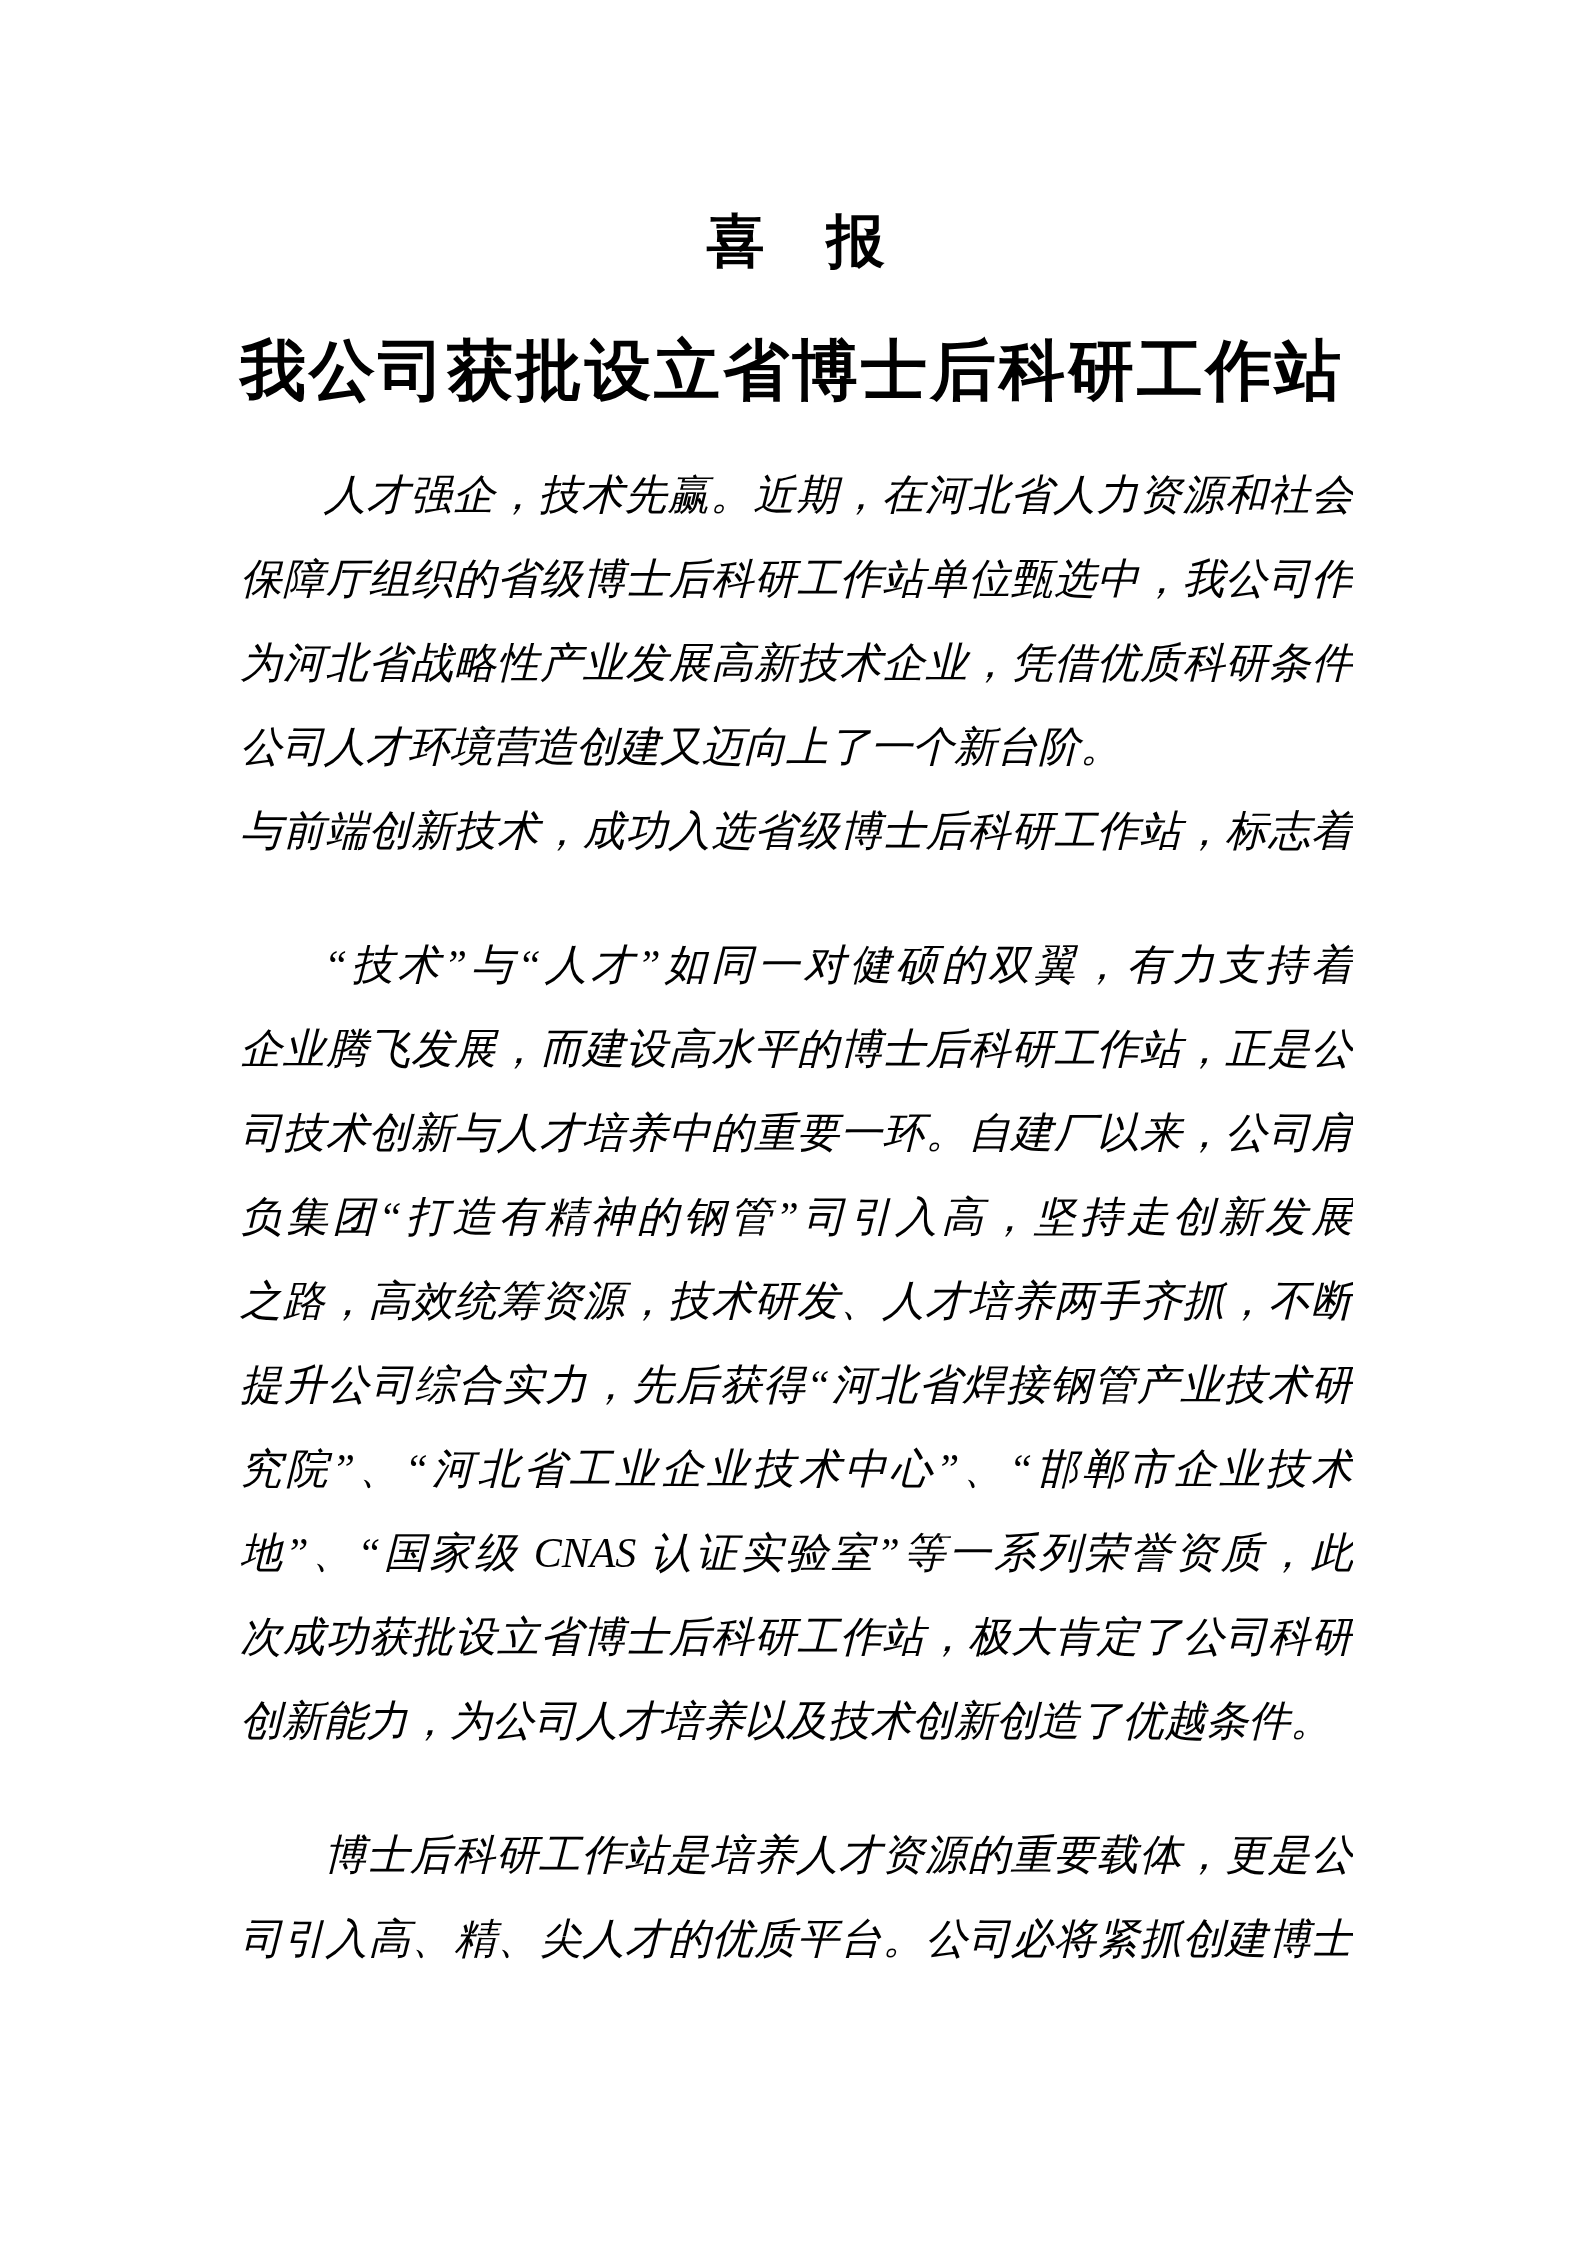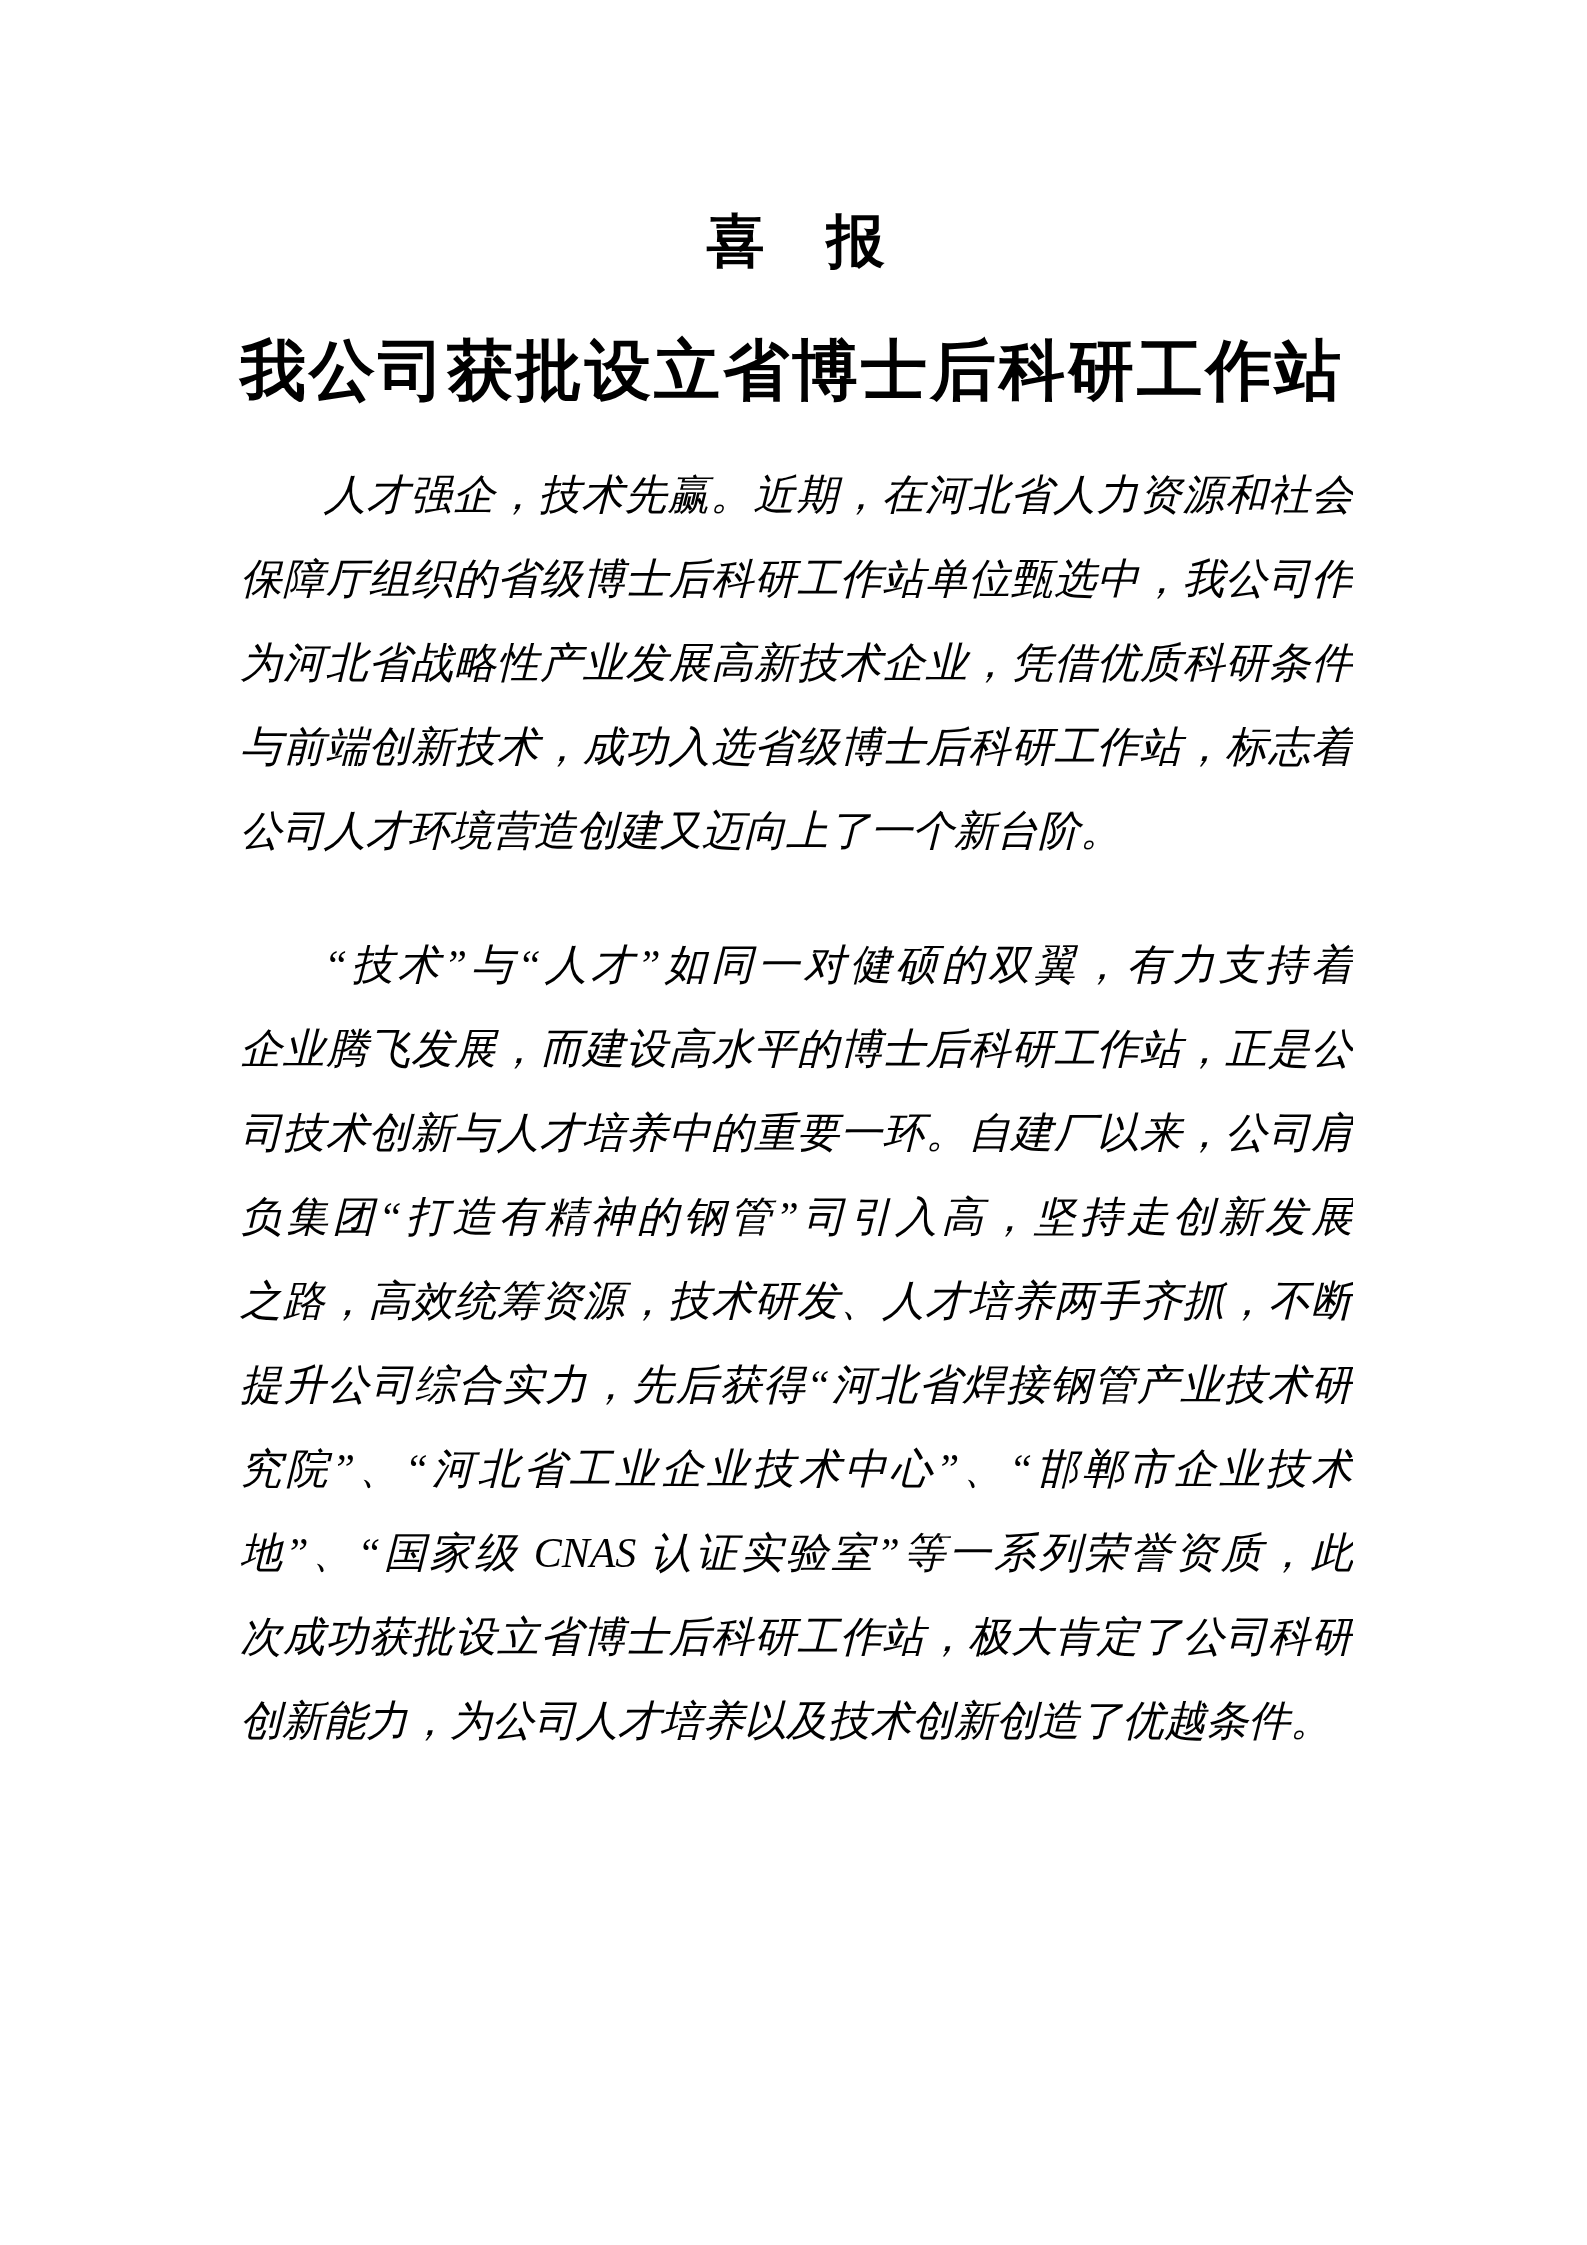--- a/index.html
+++ b/index.html
@@ -68,30 +68,34 @@
 
 <div class="page">
   <div class="content">
     <div class="doc-title">喜　报</div>
     <div class="doc-subtitle">我公司获批设立省博士后科研工作站</div>
     <div class="doc-body">
         <div class="paragraph">
           <div class="line indent">人才强企，技术先赢。近期，在河北省人力资源和社会</div>
           <div class="line">保障厅组织的省级博士后科研工作站单位甄选中，我公司作</div>
           <div class="line">为河北省战略性产业发展高新技术企业，凭借优质科研条件</div>
+          <div class="line no-stretch">公司人才环境营造创建又迈向上了一个新台阶。</div>
           <div class="line">与前端创新技术，成功入选省级博士后科研工作站，标志着</div>
-          <div class="line no-stretch">公司人才环境营造创建又迈向上了一个新台阶。</div>
         </div>
         <div class="paragraph">
           <div class="line indent">“技术”与“人才”如同一对健硕的双翼，有力支持着</div>
           <div class="line">企业腾飞发展，而建设高水平的博士后科研工作站，正是公</div>
           <div class="line">司技术创新与人才培养中的重要一环。自建厂以来，公司肩</div>
           <div class="line">负集团“打造有精神的钢管”司引入高，坚持走创新发展</div>
           <div class="line">之路，高效统筹资源，技术研发、人才培养两手齐抓，不断</div>
           <div class="line">提升公司综合实力，先后获得“河北省焊接钢管产业技术研</div>
           <div class="line">究院”、“河北省工业企业技术中心”、“邯郸市企业技术</div>
           <div class="line">地”、“国家级 CNAS 认证实验室”等一系列荣誉资质，此</div>
           <div class="line">次成功获批设立省博士后科研工作站，极大肯定了公司科研</div>
           <div class="line no-stretch">创新能力，为公司人才培养以及技术创新创造了优越条件。</div>
         </div>
+        <div class="paragraph">
+          <div class="line indent">博士后科研工作站是培养人才资源的重要载体，更是公</div>
+          <div class="line">司引入高、精、尖人才的优质平台。公司必将紧抓创建博士</div>
+        </div>
       </div>
   </div>
 </div>
 
 </body></html>

